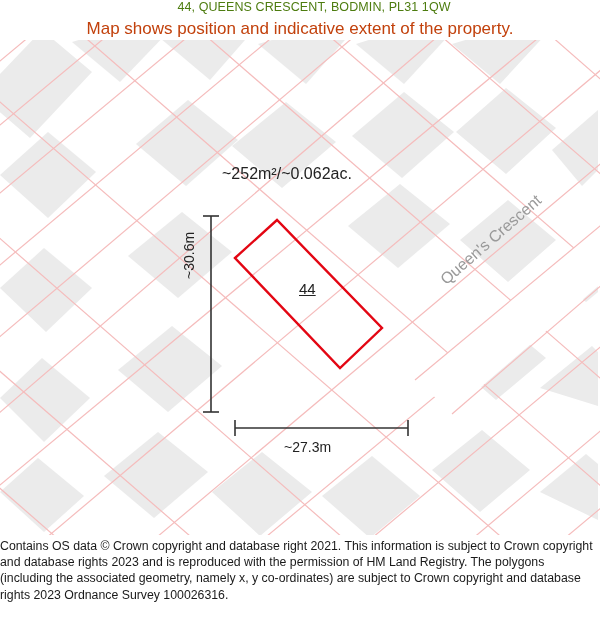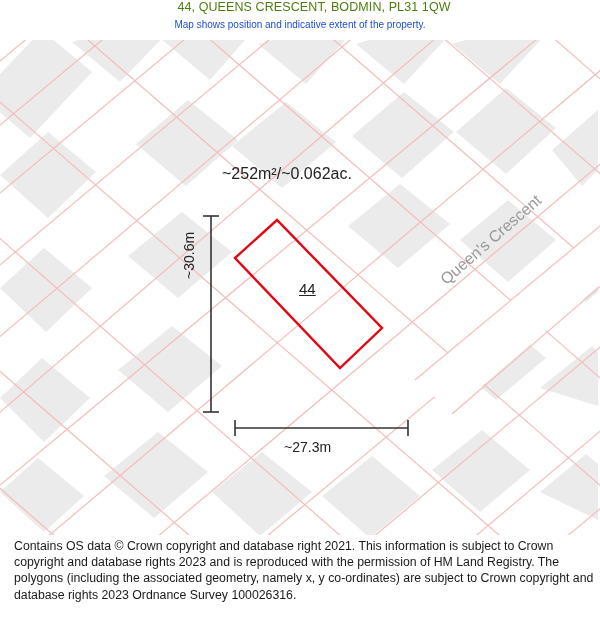--- a/index.html
+++ b/index.html
@@ -30,22 +30,22 @@
     background: #ffffff;
   }
   .header .title {
     font-size: 12.5px;
     color: #4d7c0f;
     line-height: 1.2;
     letter-spacing: 0.1px;
     margin-left: 28px;
   }
   .header .subtitle {
-    font-size: 10px;
-    color: #1d4ed8;
+    font-size: 17px;
+    color: #c2410c;
     line-height: 1.2;
     padding-top: 4px;
   }
   
   .map {
     position: absolute;
     top: 40px;
     left: 0;
     width: 600px;
     height: 495px;
@@ -102,21 +102,21 @@
     white-space: nowrap;
   }
   
   .footer {
     position: absolute;
     top: 535px;
     left: 0;
     width: 600px;
     height: 90px;
     background: #ffffff;
-    padding: 3px 4px 0 14px;
+    padding: 3px 4px 0 0;
     box-sizing: border-box;
   }
   .footer p {
     margin: 0;
     font-size: 12.3px;
     line-height: 16.2px;
     color: #1a1a1a;
   }
 </style>
 </head>

